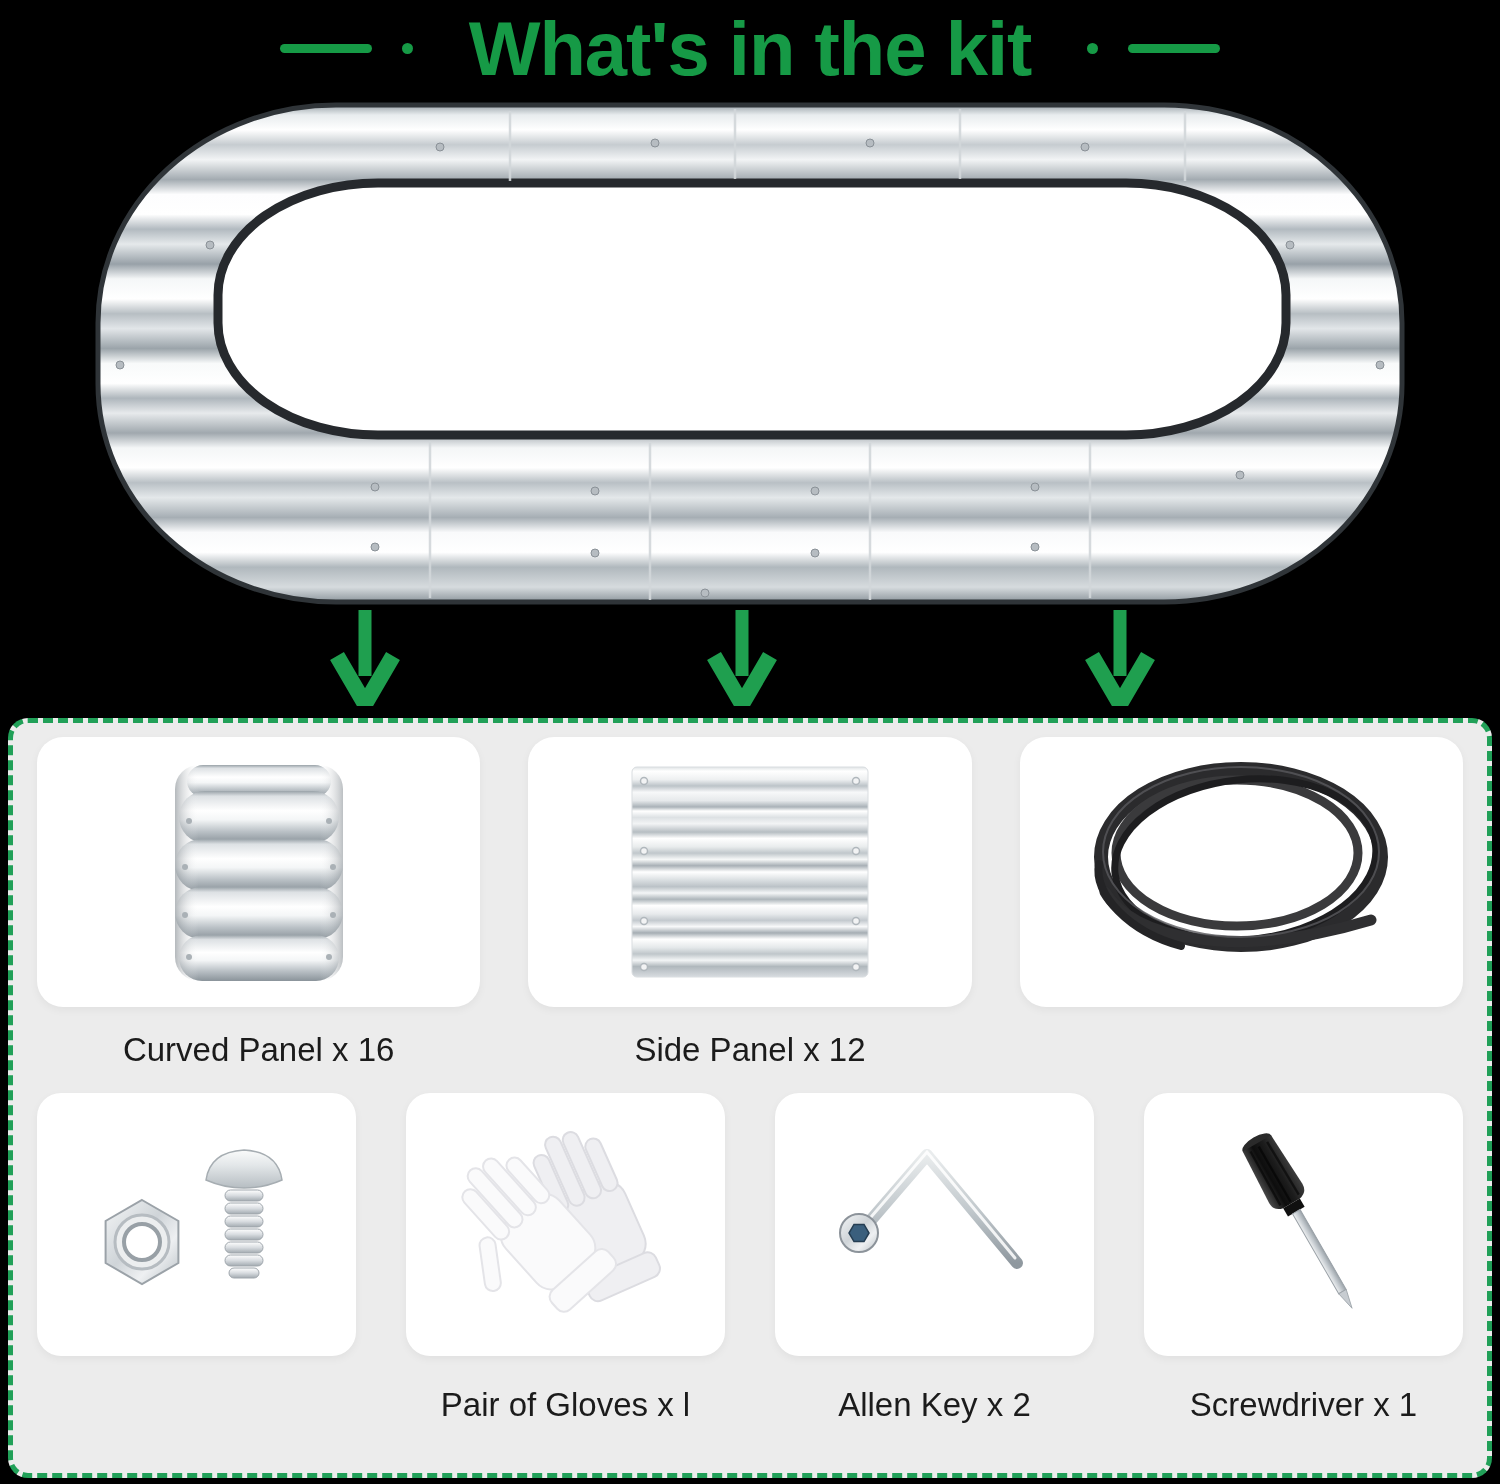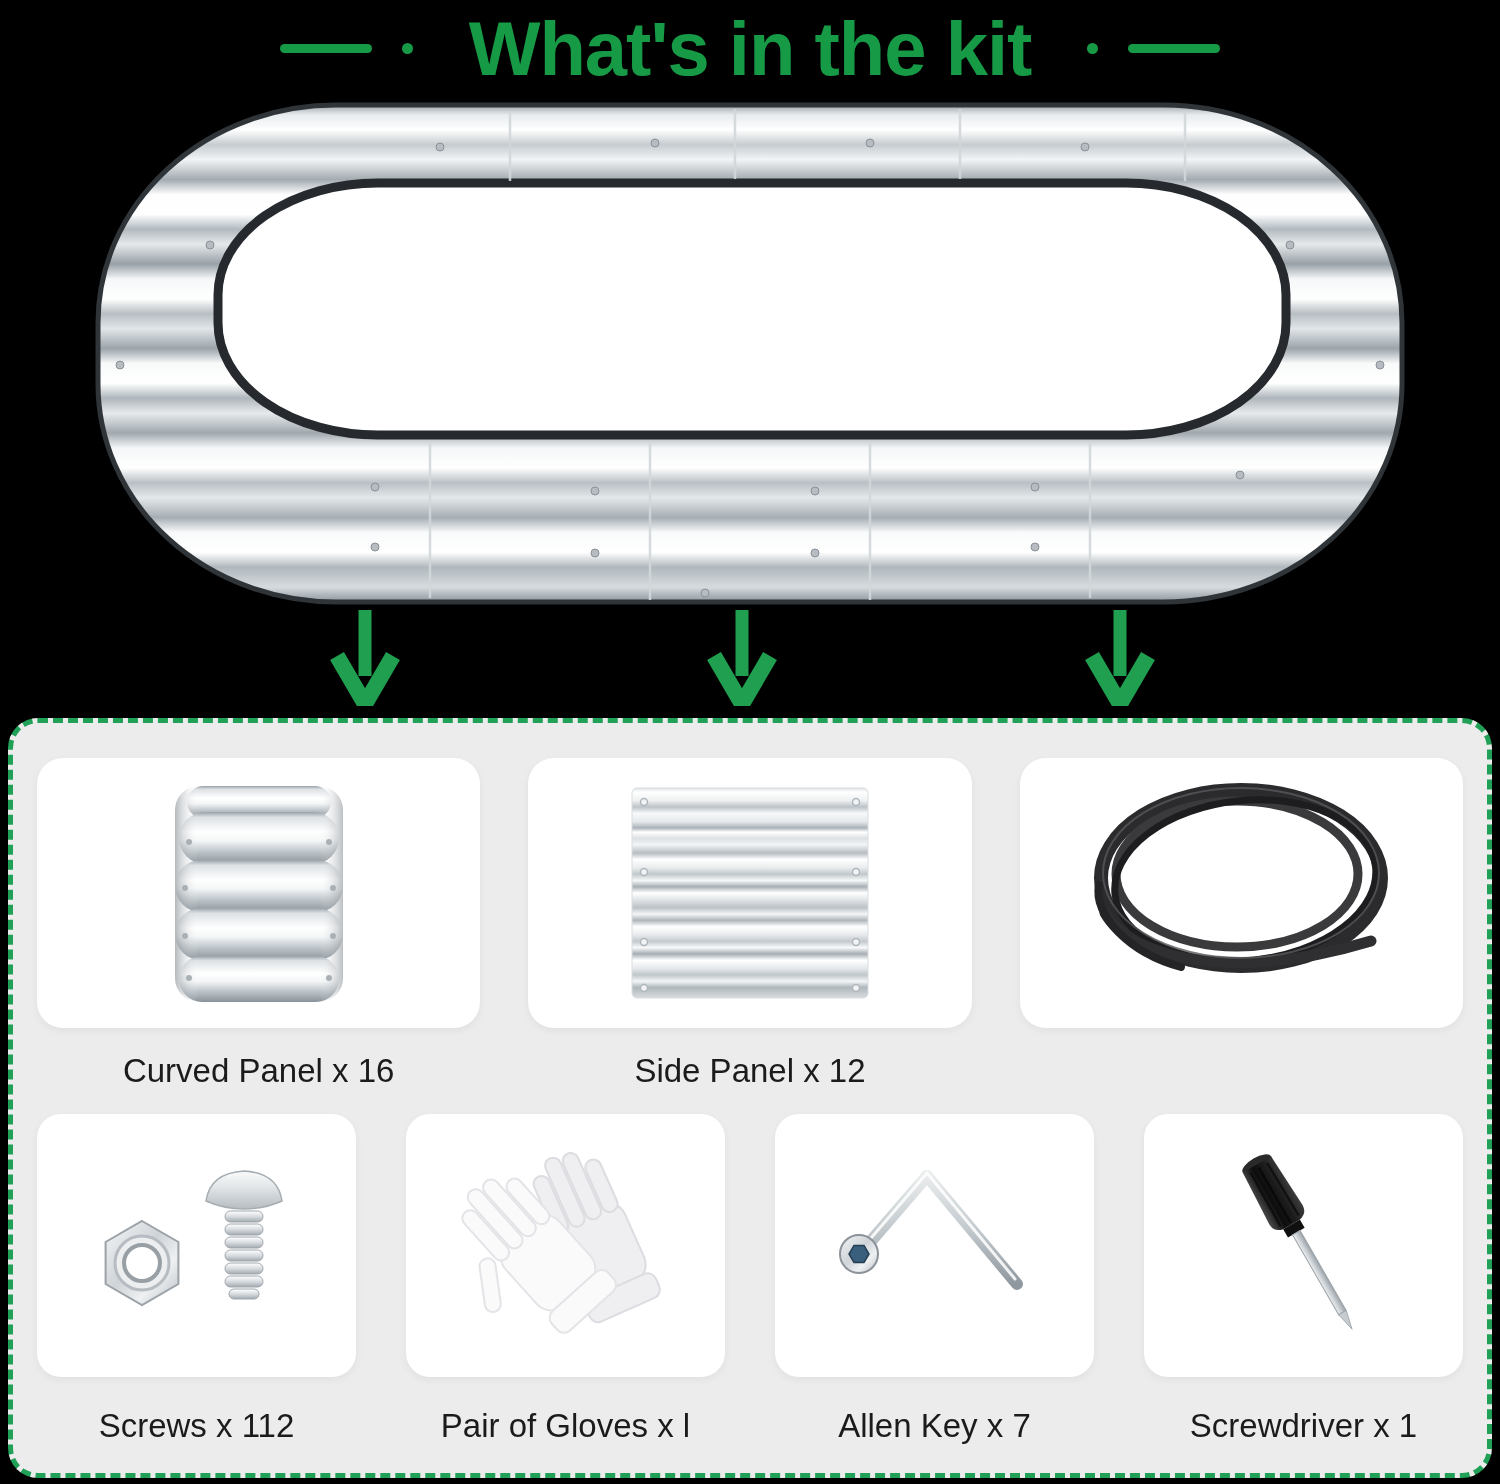--- a/index.html
+++ b/index.html
@@ -17,22 +17,22 @@
 
   
   .bed-wrap{position:absolute;left:90px;top:95px;width:1320px;height:515px;}
 
   
   .arrow{position:absolute;top:606px;}
   .arrow.a1{left:325px;} .arrow.a2{left:702px;} .arrow.a3{left:1080px;}
 
   
   .kit-box{position:absolute;left:8px;top:718px;width:1484px;height:760px;box-sizing:border-box;
-           background:#ececec;border:5px dashed var(--border-green);border-radius:30px;
-           padding:35px 24px 0 24px;}
+           background:#ececec;border:5px dashed var(--border-green);border-radius:20px;
+           padding:14px 24px 0 24px;}
   .row1{display:grid;grid-template-columns:repeat(3,1fr);column-gap:48px;}
   .row2{display:grid;grid-template-columns:repeat(4,1fr);column-gap:50px;}
   .cell{display:flex;flex-direction:column;}
   .card{background:#ffffff;border-radius:26px;display:flex;align-items:center;justify-content:center;
         box-shadow:0 3px 8px rgba(0,0,0,0.05);}
   .row1 .card{height:270px;}
   .row2 .card{height:263px;border-radius:24px;}
   .caption{display:flex;align-items:center;justify-content:center;
            font-size:33px;color:#1b1b1b;letter-spacing:0;}
   .row1 .caption{height:86px;}
@@ -287,21 +287,20 @@
               <rect x="-19" y="22" width="38" height="11" rx="5.5" fill="url(#gThread)" stroke="#a0a7ad" stroke-width="1"></rect>
               <rect x="-19" y="35" width="38" height="11" rx="5.5" fill="url(#gThread)" stroke="#a0a7ad" stroke-width="1"></rect>
               <rect x="-19" y="48" width="38" height="11" rx="5.5" fill="url(#gThread)" stroke="#a0a7ad" stroke-width="1"></rect>
               <rect x="-19" y="61" width="38" height="11" rx="5.5" fill="url(#gThread)" stroke="#a0a7ad" stroke-width="1"></rect>
               <rect x="-19" y="74" width="38" height="11" rx="5.5" fill="url(#gThread)" stroke="#a0a7ad" stroke-width="1"></rect>
               <rect x="-19" y="87" width="38" height="11" rx="5.5" fill="url(#gThread)" stroke="#a0a7ad" stroke-width="1"></rect>
               <rect x="-15" y="100" width="30" height="10" rx="5" fill="url(#gThread)" stroke="#a0a7ad" stroke-width="1"></rect>
             </g>
           </svg>
         </div>
-        <div class="caption">Screws x 112</div>
       </div>
 
       <div class="cell">
         <div class="card">
           <svg width="280" height="240" viewBox="0 0 280 240">
             <defs>
               <g id="gloveShape">
                 <rect x="-36" y="-34" width="72" height="86" rx="20"></rect>
                 <rect x="-36" y="-84" width="16" height="62" rx="8"></rect>
                 <rect x="-18" y="-96" width="16" height="74" rx="8"></rect>
@@ -327,21 +326,21 @@
                   <stop offset="0.5" stop-color="#c2c9cd"></stop>
                 <stop offset="1" stop-color="#8f989f"></stop>
               </linearGradient>
             </defs>
             <path d="M60 112 L122 40 L212 148" fill="none" stroke="url(#gRod)" stroke-width="12" stroke-linecap="round" stroke-linejoin="round"></path>
             <path d="M60 109 L122 37 L210 143" fill="none" stroke="#ffffff" stroke-width="3" stroke-linecap="round" opacity="0.85"></path>
             <circle cx="54" cy="118" r="19" fill="url(#gNut)" stroke="#8c939a" stroke-width="2"></circle>
             <polygon points="64,118 59,126.6 49,126.6 44,118 49,109.4 59,109.4" fill="#3a5f7d" stroke="#243d52" stroke-width="1.5"></polygon>
           </svg>
         </div>
-        <div class="caption">Allen Key x 7</div>
+        <div class="caption">Allen Key x 2</div>
       </div>
 
       <div class="cell">
         <div class="card">
           <svg width="250" height="240" viewBox="0 0 260 240">
             <defs>
               <linearGradient id="gHandle" x1="0" y1="0" x2="1" y2="0">
                 <stop offset="0" stop-color="#4a4a4a"></stop>
                   <stop offset="0.35" stop-color="#0d0d0d"></stop>
                 <stop offset="0.65" stop-color="#1c1c1c"></stop>

